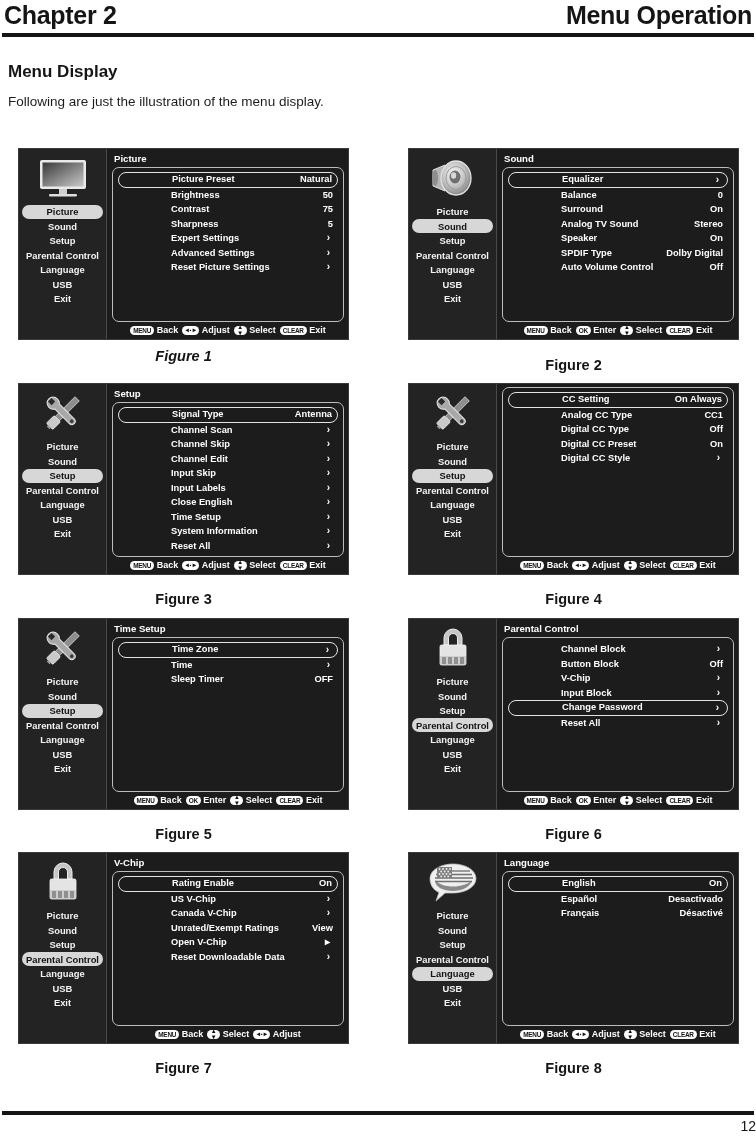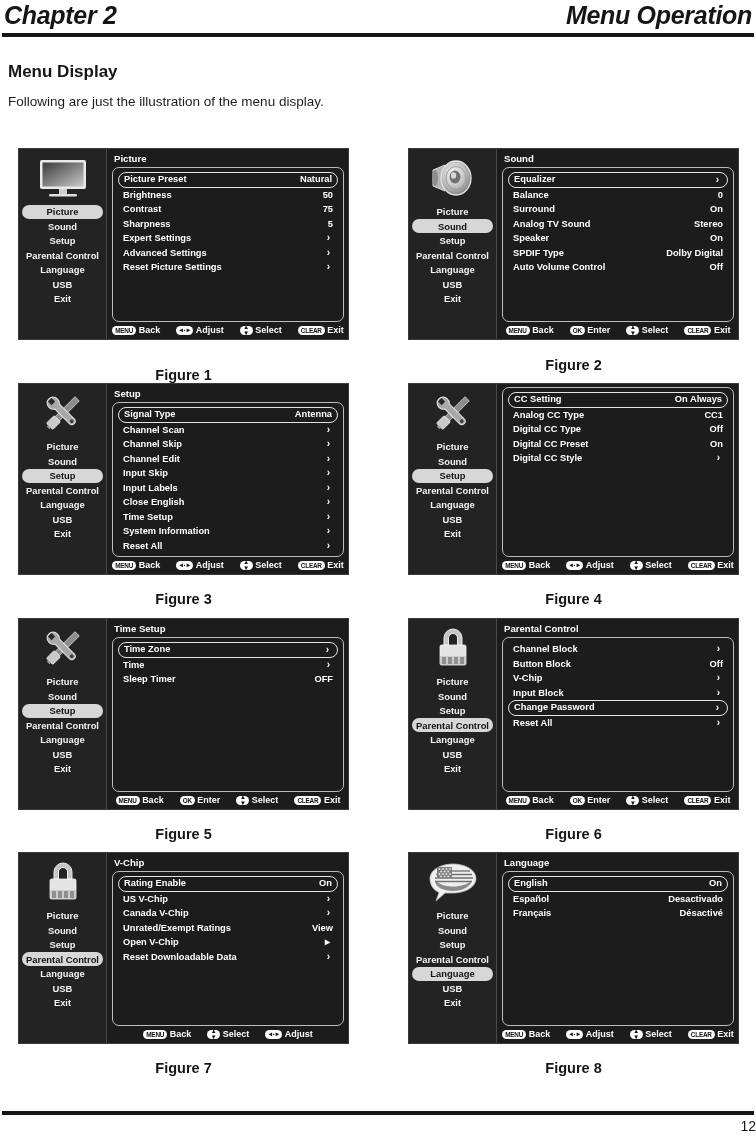--- a/index.html
+++ b/index.html
@@ -10,21 +10,20 @@
     color: #1a1a1a;
     overflow: hidden;
   }
   .page { position: relative; width: 756px; height: 1144px; }
 
   
   .hdr {
     position: absolute; left: 0; top: 0; width: 756px; height: 32px;
     display: flex; align-items: flex-start; justify-content: space-between;
     padding: 0 4px;
-    font-style: italic;
   }
   .hdr-left, .hdr-right {
     font-size: 25px; font-weight: bold; letter-spacing: -0.3px;
     line-height: 30px; color: #151515;
   }
   .hdr-rule {
     position: absolute; left: 2px; top: 33px; width: 752px; height: 4px;
     background: #151515;
   }
 
@@ -102,28 +101,28 @@
     font-size: 9.3px; font-weight: bold; color: #ffffff;
     height: 14.5px; line-height: 14.5px;
     padding: 0 5px;
     white-space: nowrap;
   }
   .osd-row.hl {
     border: 1px solid #e4e4e4;
     border-radius: 8px;
     height: 15.5px; line-height: 13.5px;
   }
-  .osd-row .lbl { text-align: left; }
+  .osd-row .lbl { text-align: left; margin-left: 48px; }
   .osd-row .val { text-align: right; margin-left: 32px; }
   .osd-row .val.arrow { font-size: 10px; padding-right: 3px; }
 
   
   .osd-hints {
     display: flex; align-items: center; justify-content: center;
-    gap: 16px;
+    gap: 4px;
     padding: 3px 0 2px 0;
     font-size: 9px; font-weight: bold; color: #ffffff;
     white-space: nowrap;
   }
   .hint { display: flex; align-items: center; gap: 2.5px; }
   .pill {
     background: #fdfdfd; color: #141414;
     border-radius: 6px;
     font-size: 6.4px; font-weight: bold; letter-spacing: -0.2px;
     padding: 1px 3px; line-height: 7px;
@@ -249,21 +248,21 @@
               </span>
               <span>Select</span>
             </div>
             <div class="hint">
               <span class="pill">CLEAR</span>
               <span>Exit</span>
             </div>
           </div>
         </div>
       </div>
-      <div class="fig-cap" style="left: 18px; top: 367px;">Figure 1</div>
+      <div class="fig-cap" style="left: 18px; top: 348px; font-style: italic;">Figure 1</div>
       <div class="fig" style="left: 408px; top: 148px;">
         <div class="osd-nav">
           <div class="osd-icon">
             <svg width="56" height="46" viewBox="0 0 56 46">
               <defs>
                 <radialGradient id="spg" cx="0.42" cy="0.38" r="0.72">
                   <stop offset="0" stop-color="#ffffff"></stop>
                   <stop offset="0.55" stop-color="#bdbdbd"></stop>
                   <stop offset="1" stop-color="#6e6e6e"></stop>
                 </radialGradient>

